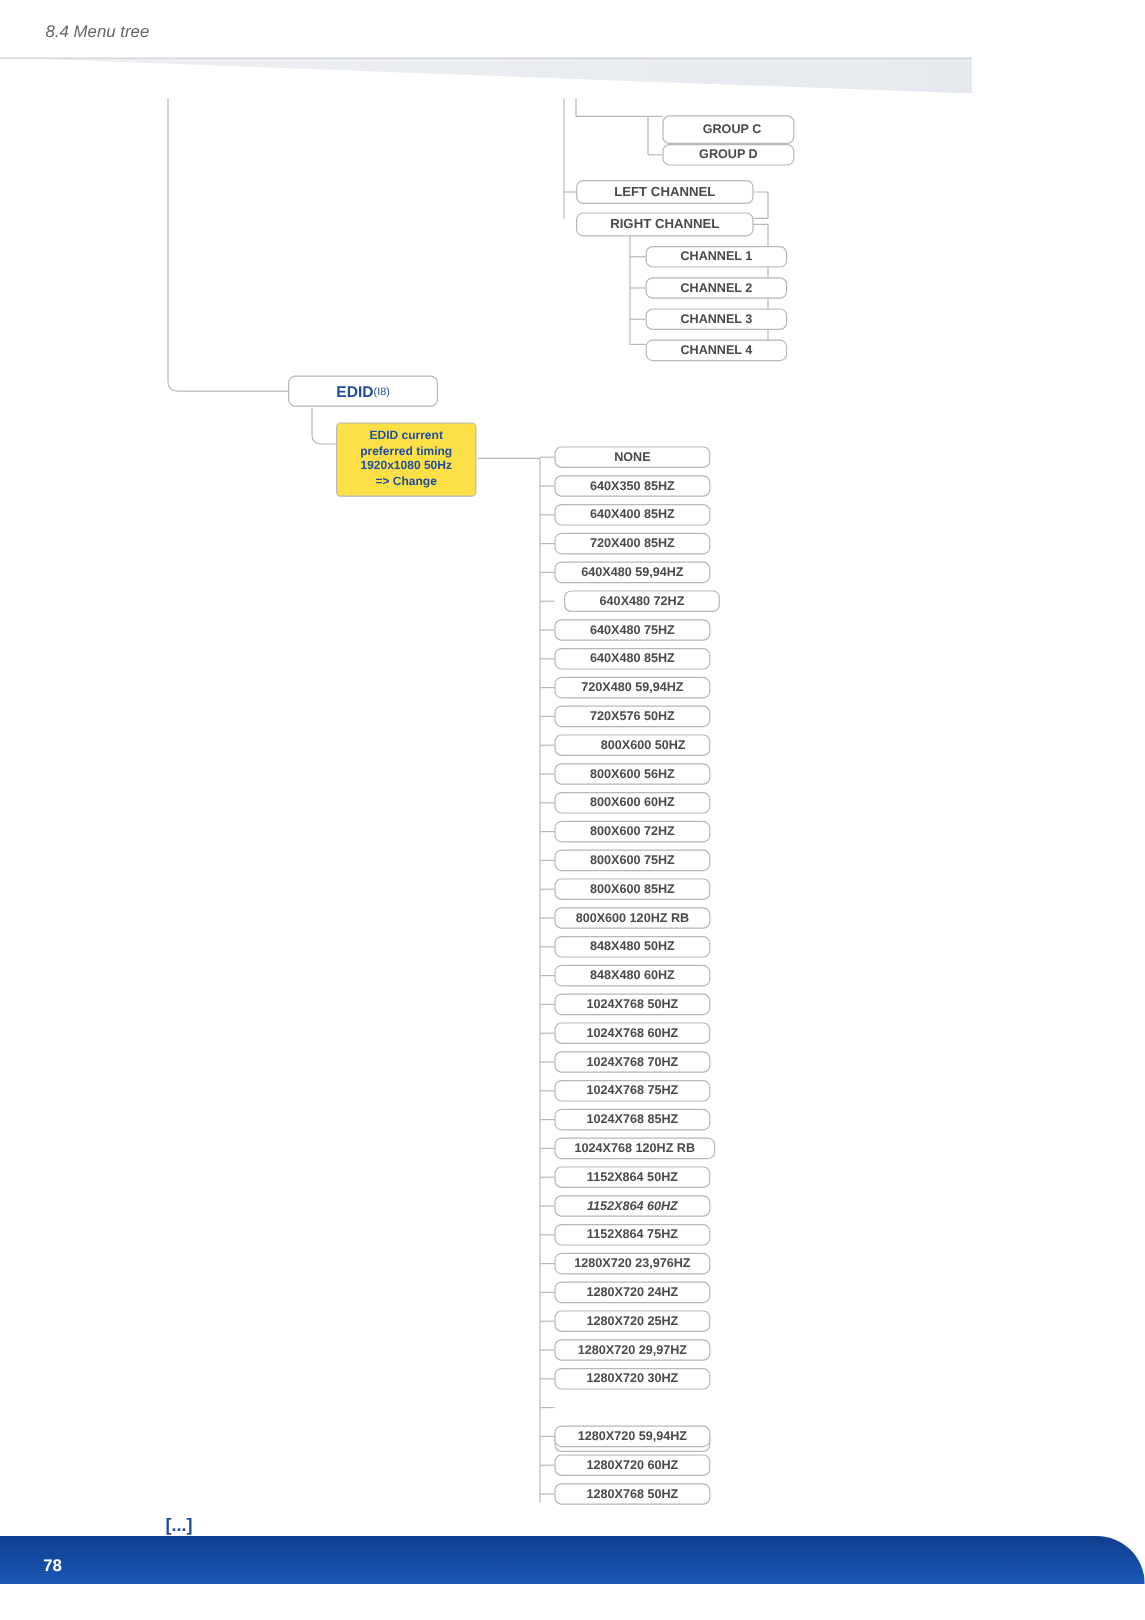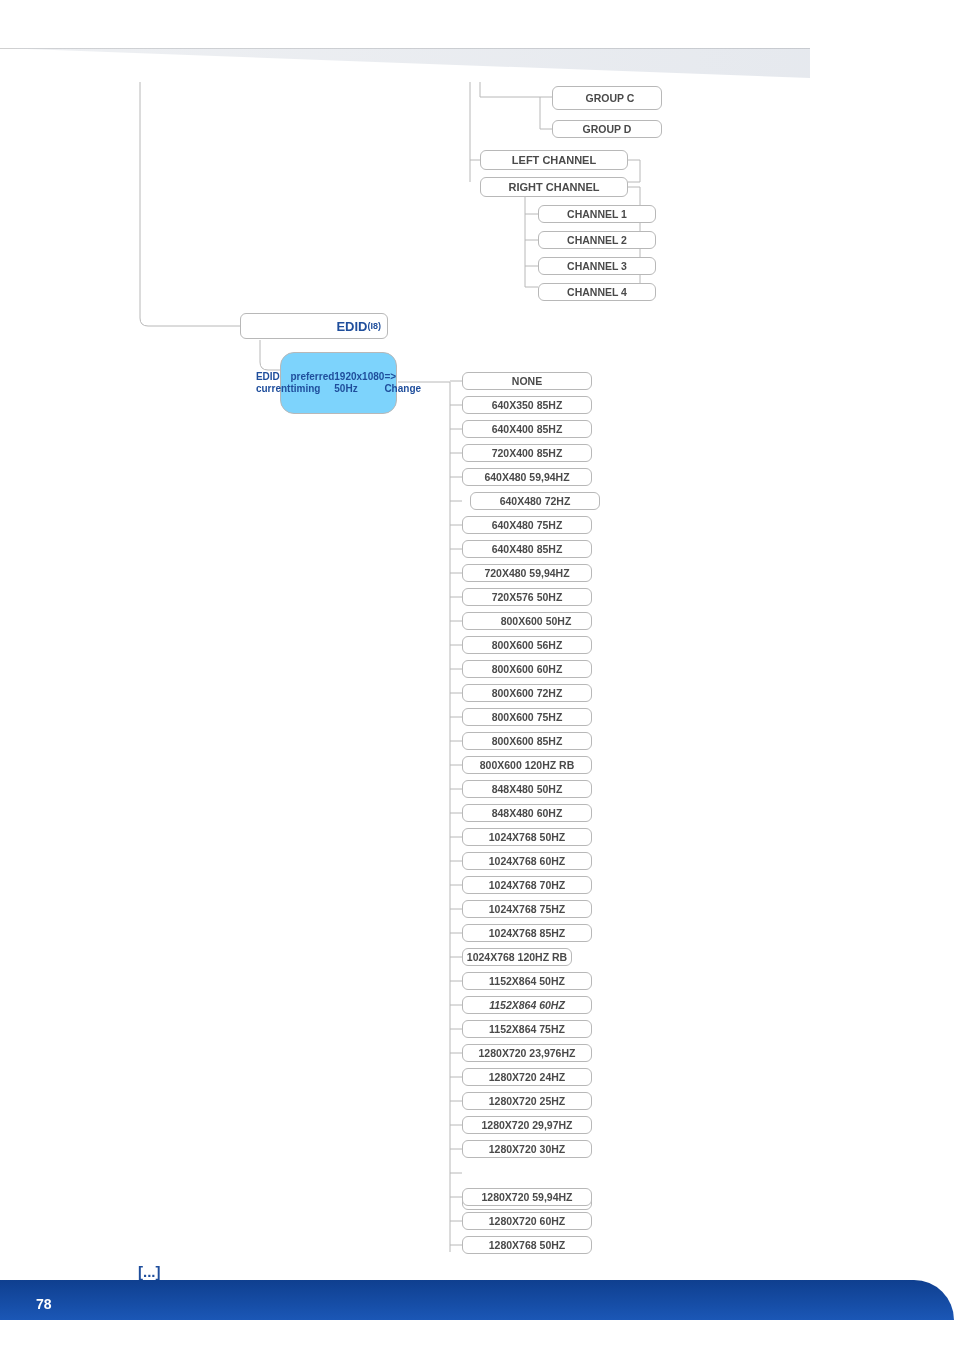--- a/index.html
+++ b/index.html
@@ -20,40 +20,43 @@
     opacity:.35;}
   
   .diagram{position:absolute;top:82px;left:130px;right:40px;bottom:90px;}
   svg.tree{position:absolute;top:0;left:0;width:100%;height:100%;overflow:visible;}
   
   .node{position:absolute;border:1px solid var(--border);border-radius:6px;background:#fff;
         font-size:10.5px;font-weight:600;color:var(--text);text-align:center;
         display:flex;align-items:center;justify-content:center;white-space:nowrap;
         padding:0 6px;box-sizing:border-box;}
   .node-wide{font-size:11px;}
-  .node-main{color:var(--blue);font-weight:700;font-size:13px;height:26px;width:148px;justify-content:flex-end;}
-  .node-main sup{font-size:9px;font-weight:700;}
-  .edid-box{position:absolute;border:1px solid var(--border);border-radius:14px;background:#7dd3fc;
-            width:115px;height:60px;display:flex;flex-direction:row;justify-content:center;
+  .node-main{color:var(--blue);font-weight:700;font-size:13px;height:26px;width:125px;}
+  .node-main sup{font-size:9px;font-weight:400;}
+  .edid-box{position:absolute;border:1px solid var(--border);border-radius:4px;background:#fde047;
+            width:115px;height:60px;display:flex;flex-direction:column;justify-content:center;
             align-items:center;font-size:10px;color:var(--blue);font-weight:600;line-height:1.25;}
   
   .footer-bar{position:absolute;left:0;right:0;bottom:30px;height:40px;
     background:linear-gradient(180deg,#0f3f8f 0%,#1b57b6 100%);
     border-top-right-radius:50px;}
   .footer-bar-inner{position:absolute;left:-1px;right:-1px;bottom:-1px;height:100%;
     background:linear-gradient(90deg,#0b3b85 0%,#2a63c6 60%,#2a63c6 100%);
     border-top-right-radius:50px;opacity:.0;}
   .page-num{position:absolute;left:36px;bottom:38px;color:#fff;font-weight:700;font-size:14px;}
   .continued{position:absolute;left:138px;bottom:70px;color:var(--blue);font-weight:700;font-size:15px;}
 </style>
 </head>
 <body>
 
 <div class="page">
 
+  <div class="header">
+    <div class="header-title">8.4 Menu tree</div>
+  </div>
   <div class="header-rule"></div>
 
   <div class="diagram">
     <svg class="tree" viewBox="0 0 784 1178">
       <g stroke="#b8b8b8" stroke-width="1" fill="none">
 
         <path d="M350 0 V15"></path>
         <path d="M350 15 H410"></path>
 
         <path d="M410 15 V47"></path>
@@ -115,21 +118,21 @@
           <path d="M320 1019 H 332"></path>
           <path d="M320 1043 H 332"></path>
           <path d="M320 1067 H 332"></path>
           <path d="M320 1091 H 332"></path>
           <path d="M320 1115 H 332"></path>
           <path d="M320 1139 H 332"></path>
           <path d="M320 1163 H 332"></path>
         </g>
     </svg>
 
-    <div class="node" style="left:422px;top:4px;width:110px;height:24px;padding-left:12px;">GROUP C</div>
+    <div class="node" style="left:422px;top:14px;width:110px;height:24px;padding-left:12px;">GROUP C</div>
     <div class="node" style="left:422px;top:38px;width:110px;height:18px;">GROUP D</div>
     <div class="node node-wide" style="left:350px;top:68px;width:148px;height:20px;">LEFT CHANNEL</div>
     <div class="node node-wide" style="left:350px;top:95px;width:148px;height:20px;">RIGHT CHANNEL</div>
     <div class="node" style="left:408px;top:123px;width:118px;height:18px;">CHANNEL 1</div>
     <div class="node" style="left:408px;top:149px;width:118px;height:18px;">CHANNEL 2</div>
     <div class="node" style="left:408px;top:175px;width:118px;height:18px;">CHANNEL 3</div>
     <div class="node" style="left:408px;top:201px;width:118px;height:18px;">CHANNEL 4</div>
 
     <div class="node node-main" style="left:110px;top:231px;">
       <span>EDID</span>
@@ -161,21 +164,21 @@
         <div class="node" style="left: 332px; top: 626px; width: 130px; height: 18px;">800X600 75HZ</div>
         <div class="node" style="left: 332px; top: 650px; width: 130px; height: 18px;">800X600 85HZ</div>
         <div class="node" style="left: 332px; top: 674px; width: 130px; height: 18px;">800X600 120HZ RB</div>
         <div class="node" style="left: 332px; top: 698px; width: 130px; height: 18px;">848X480 50HZ</div>
         <div class="node" style="left: 332px; top: 722px; width: 130px; height: 18px;">848X480 60HZ</div>
         <div class="node" style="left: 332px; top: 746px; width: 130px; height: 18px;">1024X768 50HZ</div>
         <div class="node" style="left: 332px; top: 770px; width: 130px; height: 18px;">1024X768 60HZ</div>
         <div class="node" style="left: 332px; top: 794px; width: 130px; height: 18px;">1024X768 70HZ</div>
         <div class="node" style="left: 332px; top: 818px; width: 130px; height: 18px;">1024X768 75HZ</div>
         <div class="node" style="left: 332px; top: 842px; width: 130px; height: 18px;">1024X768 85HZ</div>
-        <div class="node" style="left: 332px; top: 866px; width: 110px; height: 18px;">1024X768 120HZ RB</div>
+        <div class="node" style="left: 332px; top: 866px; width: 134px; height: 18px;">1024X768 120HZ RB</div>
         <div class="node" style="left: 332px; top: 890px; width: 130px; height: 18px;">1152X864 50HZ</div>
         <div class="node" style="left: 332px; top: 914px; width: 130px; height: 18px; font-style: italic;">1152X864 60HZ</div>
         <div class="node" style="left: 332px; top: 938px; width: 130px; height: 18px;">1152X864 75HZ</div>
         <div class="node" style="left: 332px; top: 962px; width: 130px; height: 18px;">1280X720 23,976HZ</div>
         <div class="node" style="left: 332px; top: 986px; width: 130px; height: 18px;">1280X720 24HZ</div>
         <div class="node" style="left: 332px; top: 1010px; width: 130px; height: 18px;">1280X720 25HZ</div>
         <div class="node" style="left: 332px; top: 1034px; width: 130px; height: 18px;">1280X720 29,97HZ</div>
         <div class="node" style="left: 332px; top: 1058px; width: 130px; height: 18px;">1280X720 30HZ</div>
         <div class="node" style="left: 332px; top: 1110px; width: 130px; height: 18px;">1280X720 50HZ</div>
         <div class="node" style="left: 332px; top: 1106px; width: 130px; height: 18px;">1280X720 59,94HZ</div>

